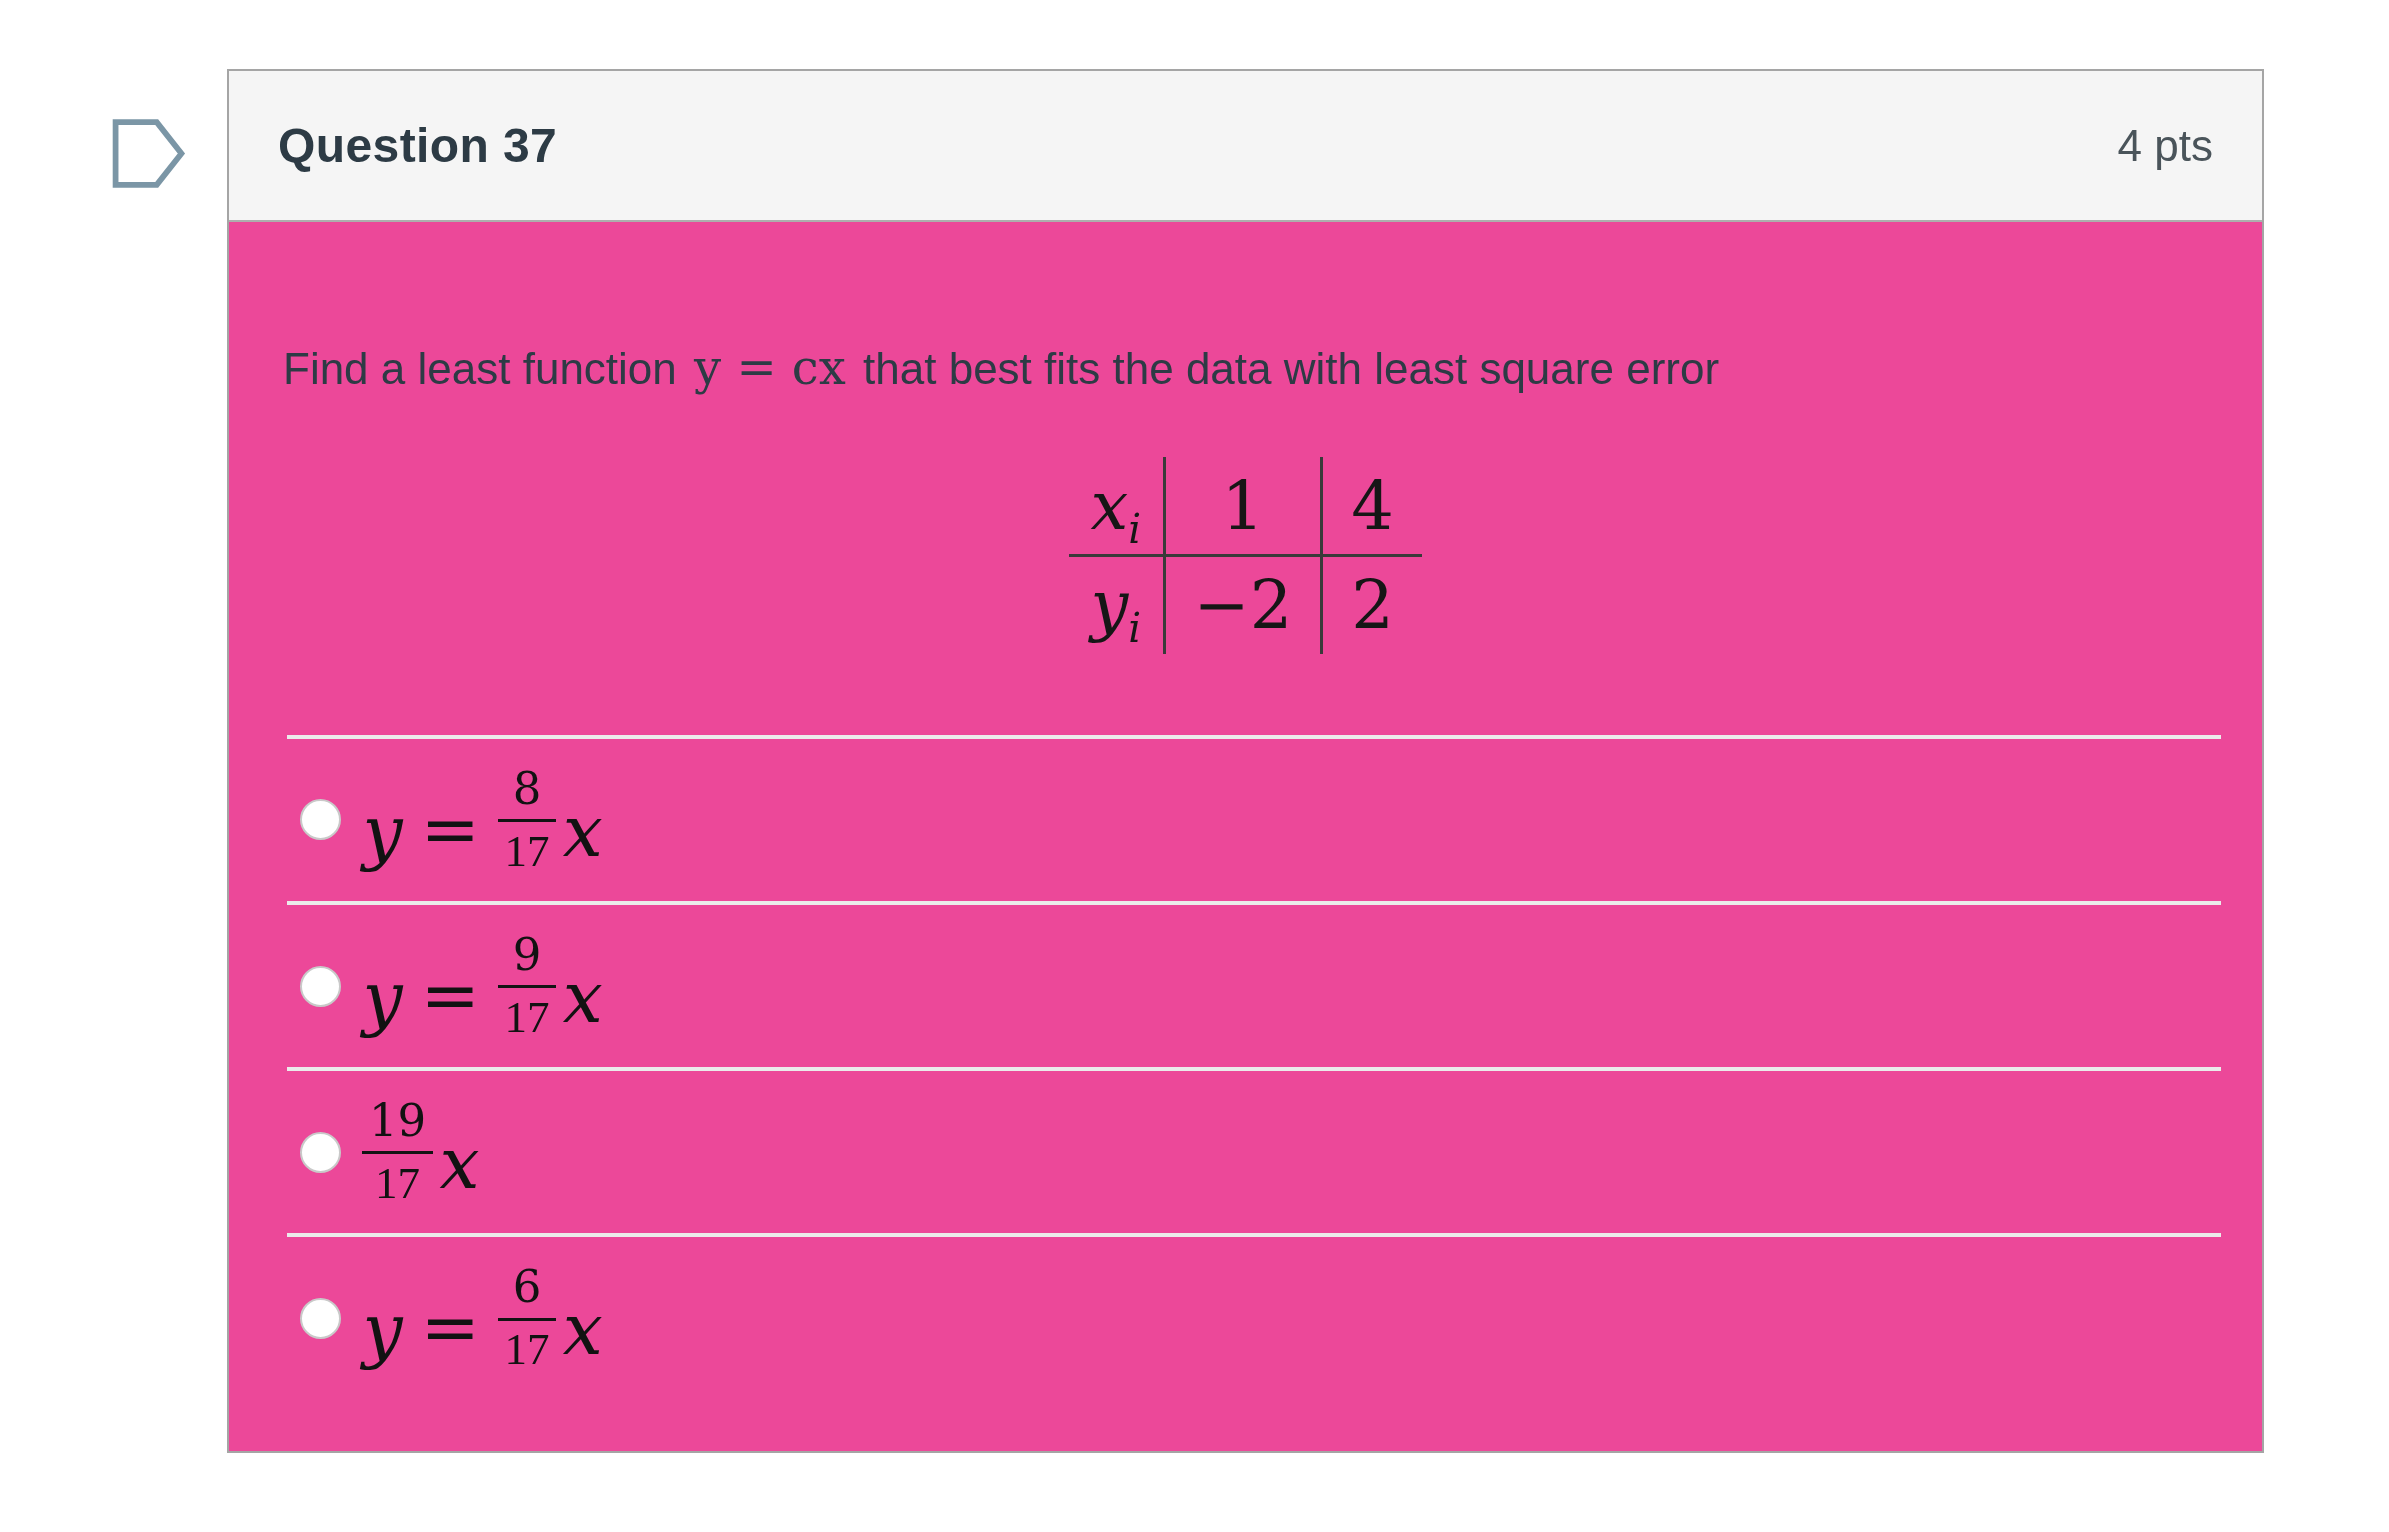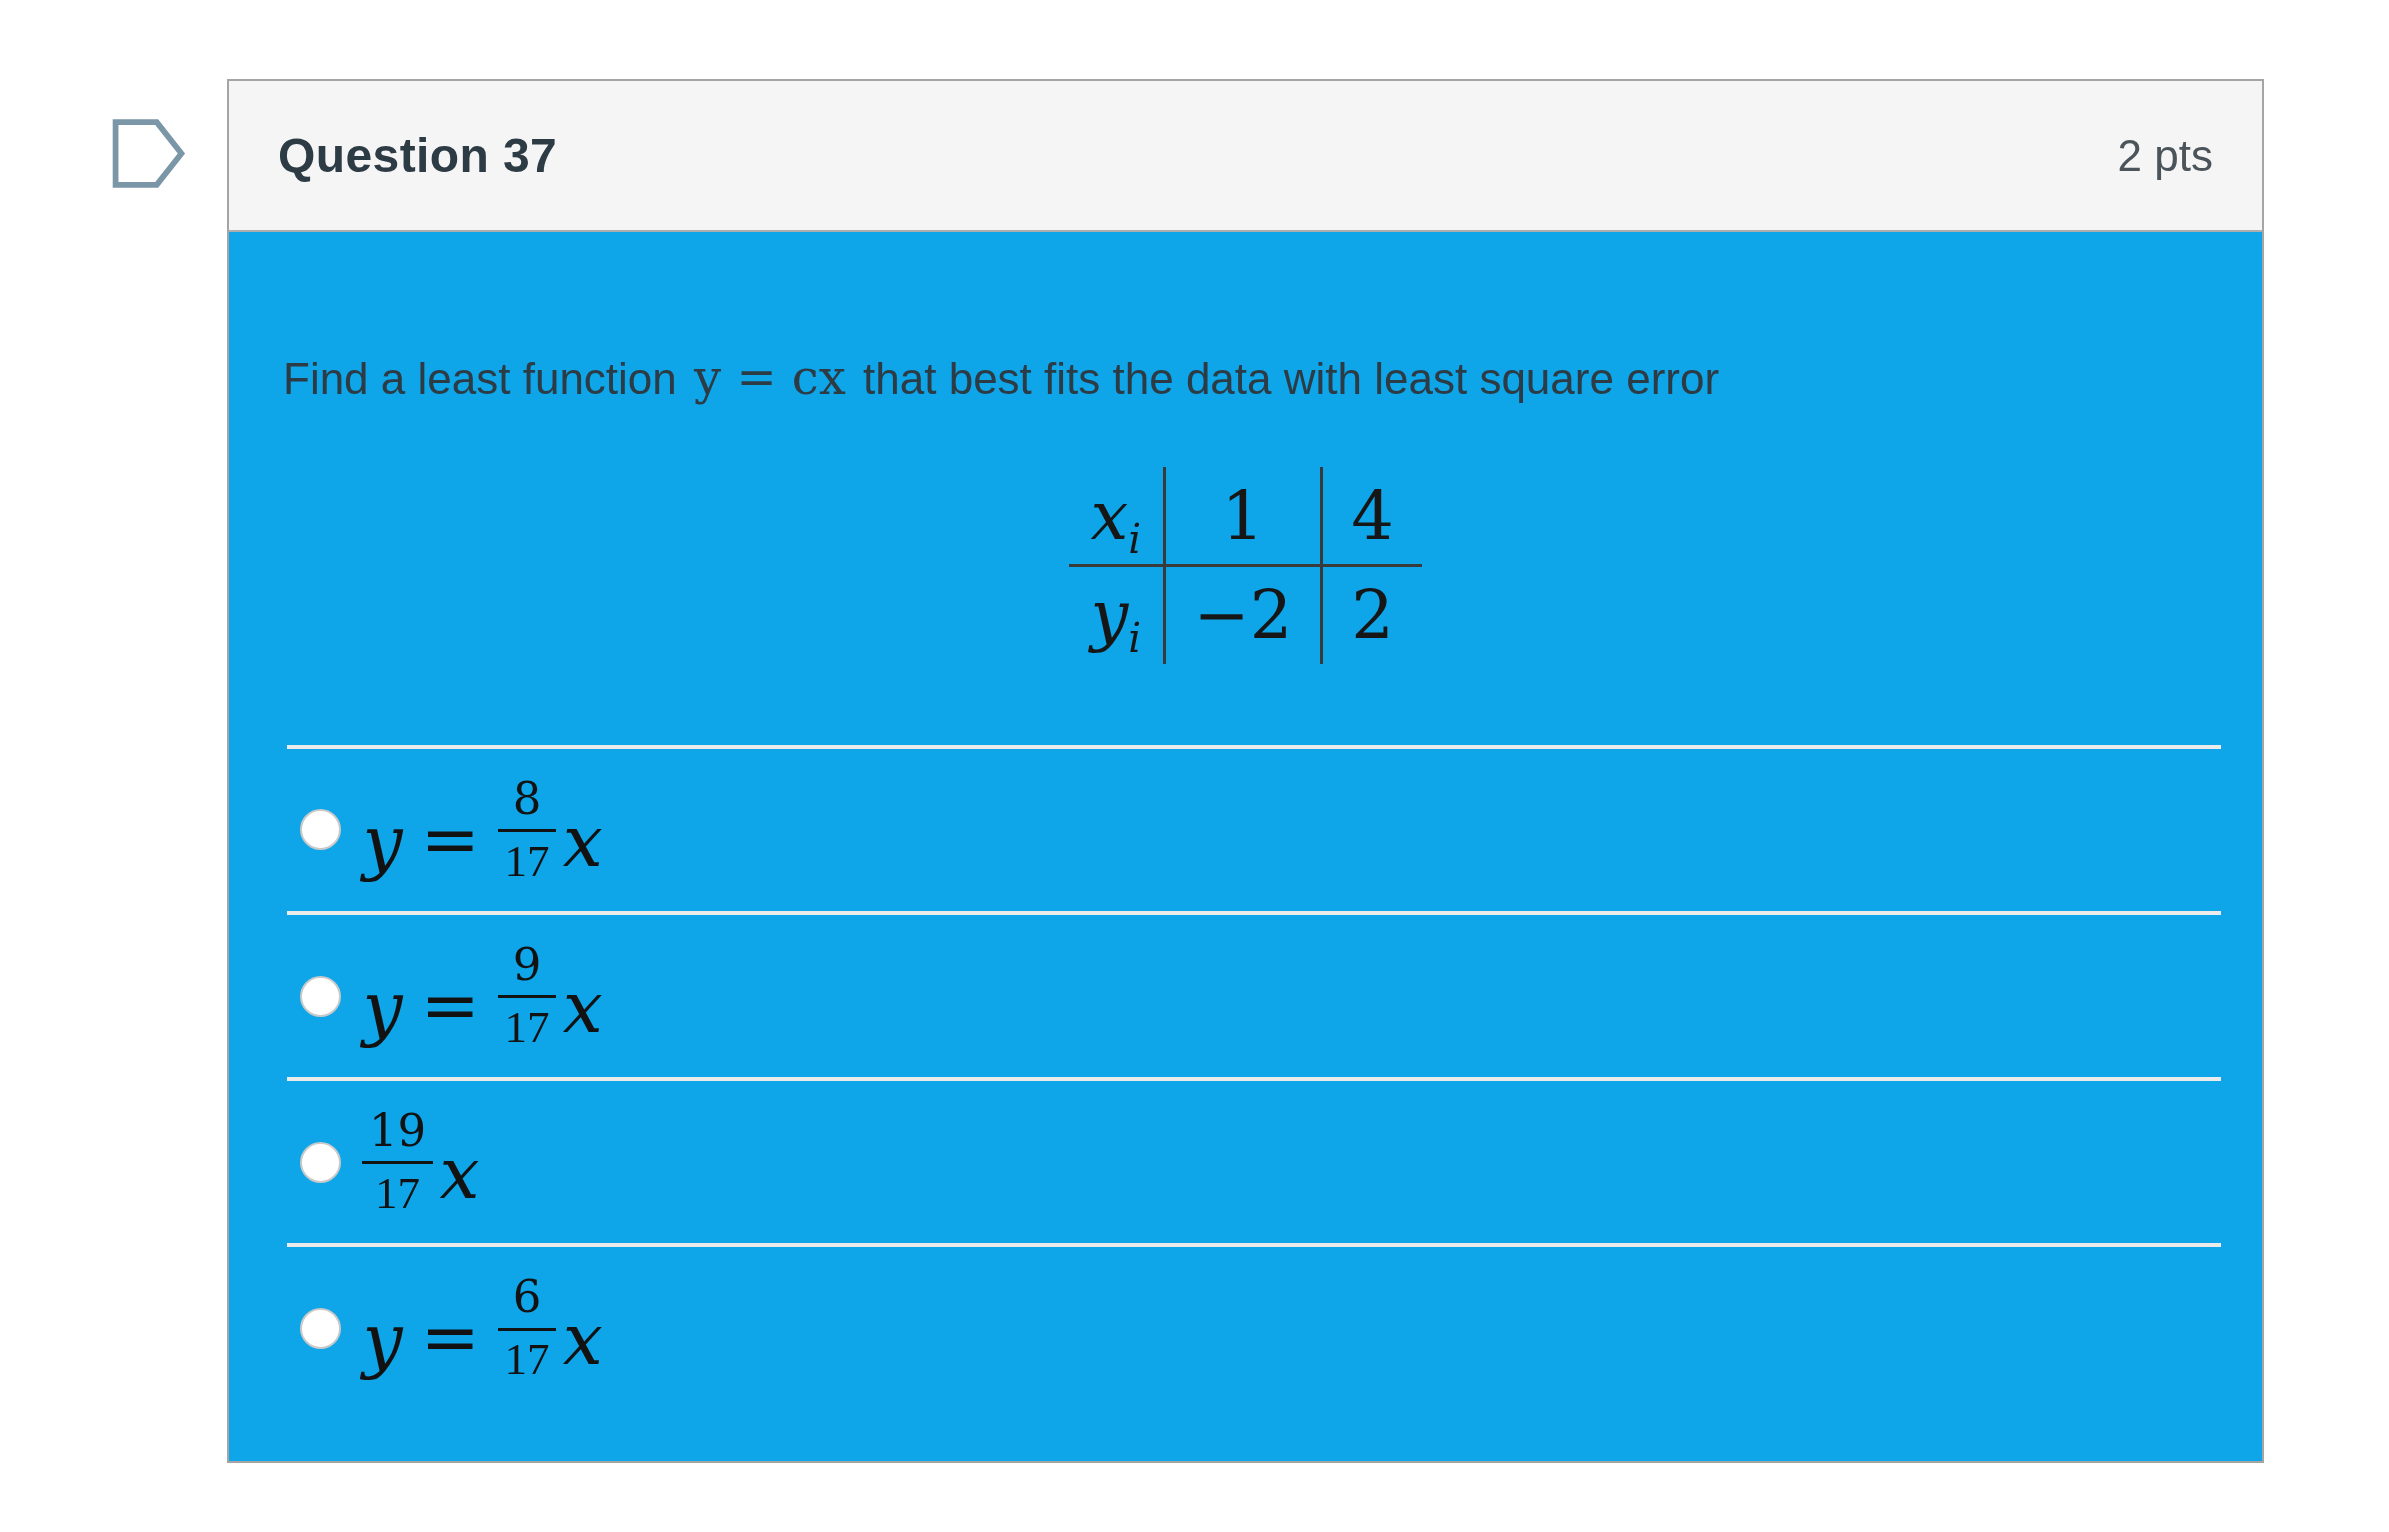--- a/index.html
+++ b/index.html
@@ -5,22 +5,22 @@
   * { margin:0; padding:0; box-sizing:border-box; }
   html,body { width:2389px; height:1532px; background:#ffffff;
     font-family:"Liberation Sans", sans-serif; }
   .page { position:relative; width:2389px; height:1532px; background:#ffffff; overflow:hidden; }
 
   
   .flag { position:absolute; left:109px; top:114px; width:79px; height:79px; cursor:pointer; }
   .flag svg { width:100%; height:100%; display:block; }
 
   
-  .panel { position:absolute; left:227px; top:79px; width:2037px; height:1384px;
-    background:#0ea5e9; border:2.5px solid #a5a5a5; }
+  .panel { position:absolute; left:227px; top:69px; width:2037px; height:1384px;
+    background:#ec4899; border:2.5px solid #a5a5a5; }
 
   .header { height:151px; background:#f5f5f5; border-bottom:2.5px solid #aeaeae;
     display:flex; align-items:center; justify-content:space-between; padding:0 49px; }
   .title { font-size:48px; font-weight:bold; color:#2d3b45; letter-spacing:0.4px; }
   .points { font-size:44px; color:#4a545a; }
 
   .body { position:relative; }
 
   .prompt { margin:114px 54px 0 54px; font-size:44px; color:#2d3b45; line-height:1.3; }
   .imath { font-family:"DejaVu Serif", serif; font-size:48px; padding:0 5px; }
@@ -61,21 +61,21 @@
   <div class="flag">
     <svg viewBox="0 0 96 96" aria-hidden="true">
       <path d="M8 10 H58 L88 48 L58 86 H8 Z" fill="#ffffff" stroke="#7b96a6" stroke-width="7" stroke-linejoin="miter"></path>
     </svg>
   </div>
 
   <div class="panel">
 
     <div class="header">
       <span class="title">Question 37</span>
-      <span class="points">2 pts</span>
+      <span class="points">4 pts</span>
     </div>
 
     <div class="body">
 
       <p class="prompt"><span>Find a least function </span><span class="imath">y = cx</span><span> that best fits the data with least square error</span></p>
 
       <div class="twrap">
         <table class="dtable">
           <tbody>
             <tr>

